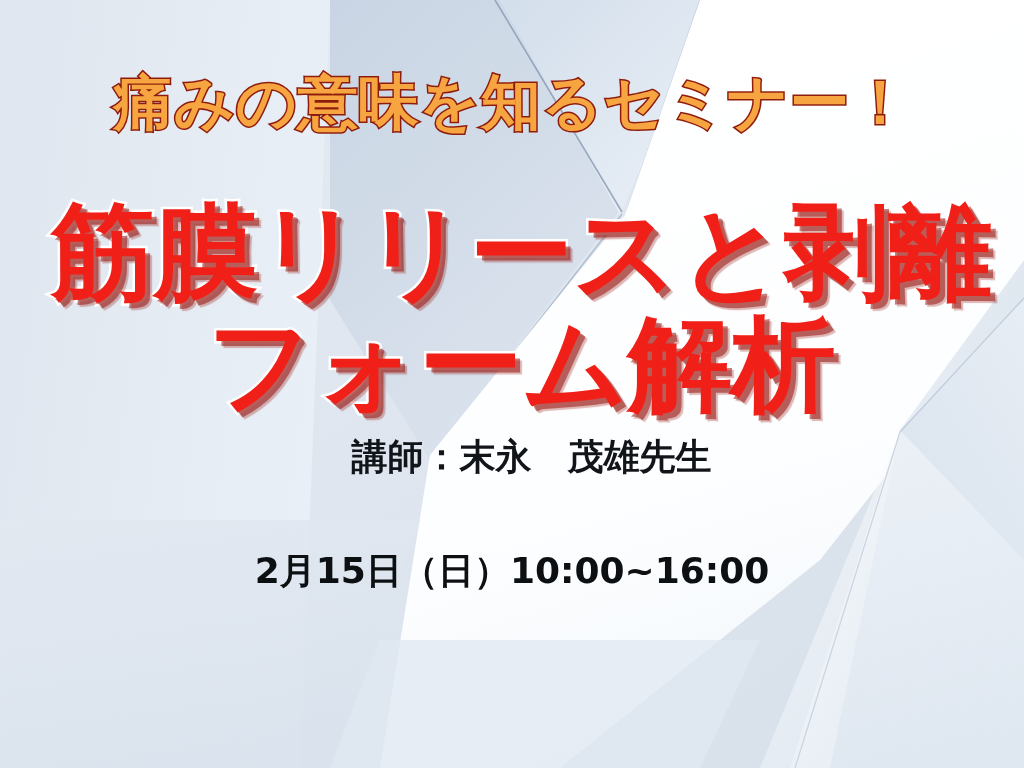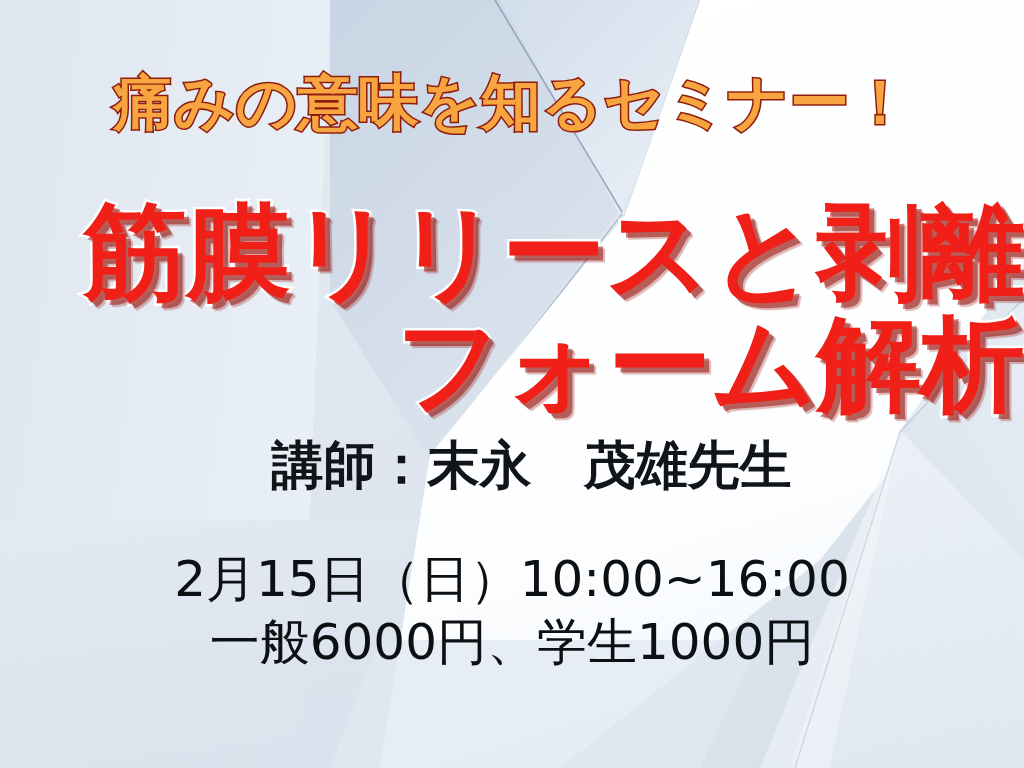--- a/index.html
+++ b/index.html
@@ -55,21 +55,20 @@
     paint-order: stroke fill;
     white-space: nowrap;
   }
 
   
   .title-block {
     position: absolute;
     top: 196px;
     left: 18px;
     right: 0;
-    text-align: right;
   }
   .title-line {
     font-size: 104px;
     line-height: 1.08;
     font-weight: 700;
     letter-spacing: -0.005em;
     color: #F02019;
     -webkit-text-stroke: 5px #ffffff;
     paint-order: stroke fill;
     text-shadow:
@@ -79,39 +78,39 @@
   }
   .title-line.second {
   }
 
   
   .instructor {
     position: absolute;
     top: 436px;
     left: 0;
     right: 0;
-    font-size: 52px;
+    font-size: 36px;
     line-height: 1.15;
     font-weight: 700;
     color: #111418;
     white-space: nowrap;
     padding-left: 39px;
   }
 
   
   .details {
     position: absolute;
     top: 548px;
     left: 0;
     right: 0;
   }
   .detail-line {
-    font-size: 50px;
+    font-size: 36px;
     line-height: 1.25;
-    font-weight: 400;
+    font-weight: 700;
     color: #0d1013;
     white-space: nowrap;
   }
 </style>
 </head>
 <body>
 
 <div id="poster">
 
   <svg id="bg-layer" viewBox="0 0 1024 768" preserveAspectRatio="none">
@@ -186,17 +185,16 @@
 
     <div class="title-block">
       <div class="title-line">筋膜リリースと剥離</div>
       <div class="title-line second">フォーム解析</div>
     </div>
 
     <div class="instructor">講師：末永　茂雄先生</div>
 
     <div class="details">
       <div class="detail-line">2月15日（日）10:00~16:00</div>
-      <div class="detail-line">一般6000円、学生1000円</div>
     </div>
 
   </div>
 </div>
 
 </body></html>

